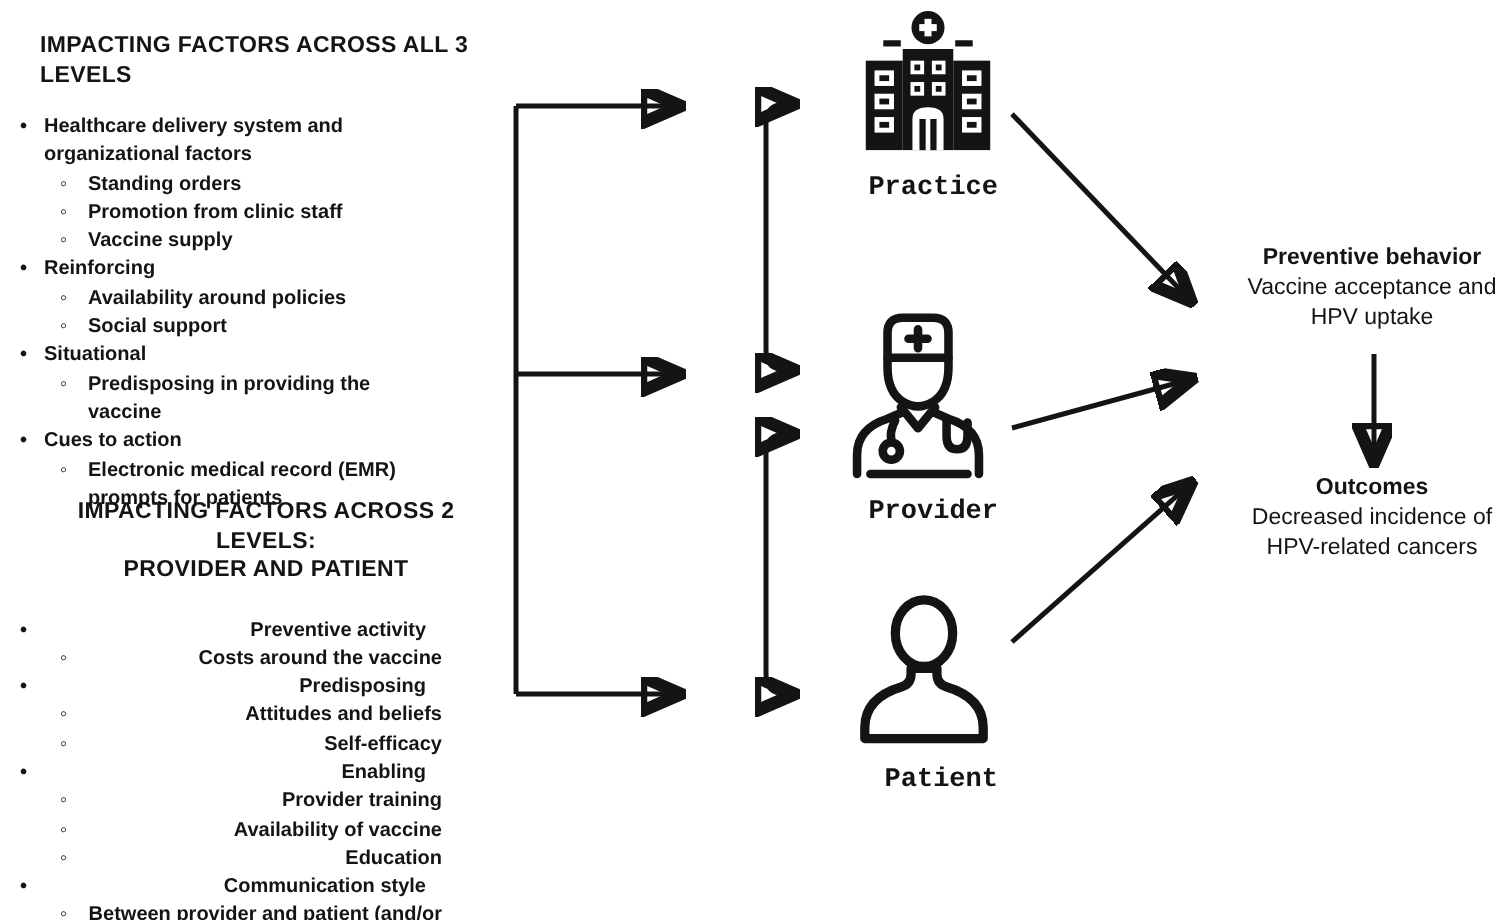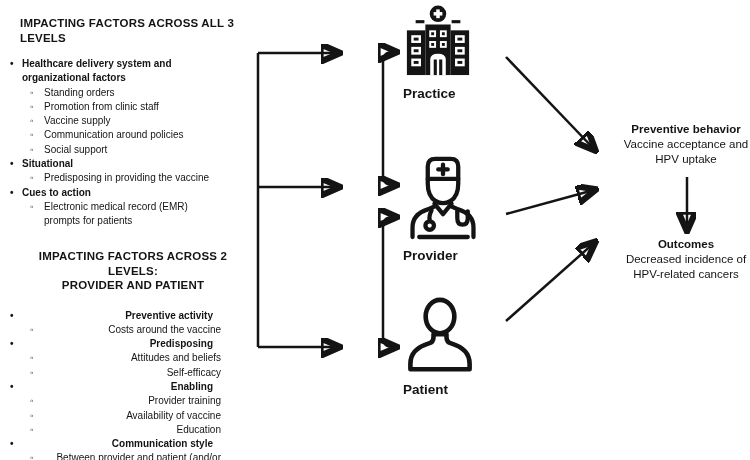--- a/index.html
+++ b/index.html
@@ -13,24 +13,24 @@
   
   .panel { position:absolute; left:8px; width:250px; }
   #panel-1 { top:4px; }
   #panel-2 { top:237px; }
   .sec-title { font-size:11.5px; font-weight:700; letter-spacing:.2px; line-height:14.5px; margin:12px; }
   #panel-2 .sec-title { text-align:center; }
   ul.factors { list-style:none; margin:12px 0 0 0; padding:0; font-size:10px; line-height:14.3px; }
   #panel-2 ul.factors { margin-top:16px; text-align:right; }
   li.l1 { font-weight:700; padding-left:14px; position:relative; max-width:205px; }
   li.l1::before { content:"•"; position:absolute; left:2px; }
-  li.l2 { font-weight:400; padding-left:36px; position:relative; max-width:213px; }
+  li.l2 { font-weight:700; padding-left:36px; position:relative; max-width:213px; }
   li.l2::before { content:"◦"; position:absolute; left:22px; }
   
-  .level { position:absolute; width:96px; text-align:left; }
+  .level { position:absolute; width:96px; text-align:right;font-family:Liberation Mono, monospace; }
   #level-practice { left:403px; top:5px; }
   #level-provider { left:403px; top:153px; }
   #level-patient  { left:403px; top:297px; }
   .level-label { font-size:13.5px; font-weight:700; margin-top:3px; }
   
   .result { position:absolute; left:612px; width:148px; text-align:center; font-size:11.5px; line-height:15px; }
   #behavior { top:122px; }
   #outcomes { top:237px; }
   .result-title { font-weight:700; }
   
@@ -62,21 +62,22 @@
     <path d="M687 177 V229" marker-end="url(#ah)"></path>
   </svg>
 
   <div class="panel" id="panel-1">
     <h1 class="sec-title">IMPACTING FACTORS ACROSS ALL 3 LEVELS</h1>
     <ul class="factors">
       <li class="l1"><span>Healthcare delivery system and organizational factors</span></li>
       <li class="l2"><span>Standing orders</span></li>
       <li class="l2"><span>Promotion from clinic staff</span></li>
       <li class="l2"><span>Vaccine supply</span></li>
-      <li class="l2"><span>Communication around policies</span></li>
+      <li class="l1"><span>Reinforcing</span></li>
+      <li class="l2"><span>Availability around policies</span></li>
       <li class="l2"><span>Social support</span></li>
       <li class="l1"><span>Situational</span></li>
       <li class="l2"><span>Predisposing in providing the vaccine</span></li>
       <li class="l1"><span>Cues to action</span></li>
       <li class="l2"><span>Electronic medical record (EMR) prompts for patients</span></li>
     </ul>
   </div>
 
   <div class="panel" id="panel-2">
     <h1 class="sec-title">

